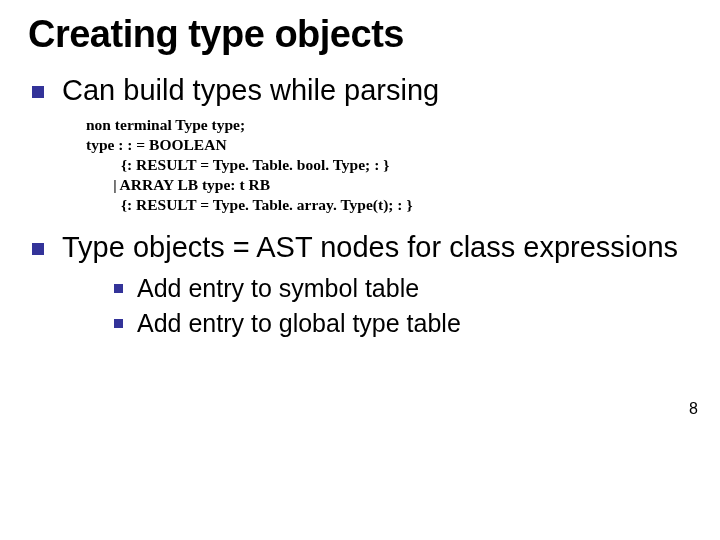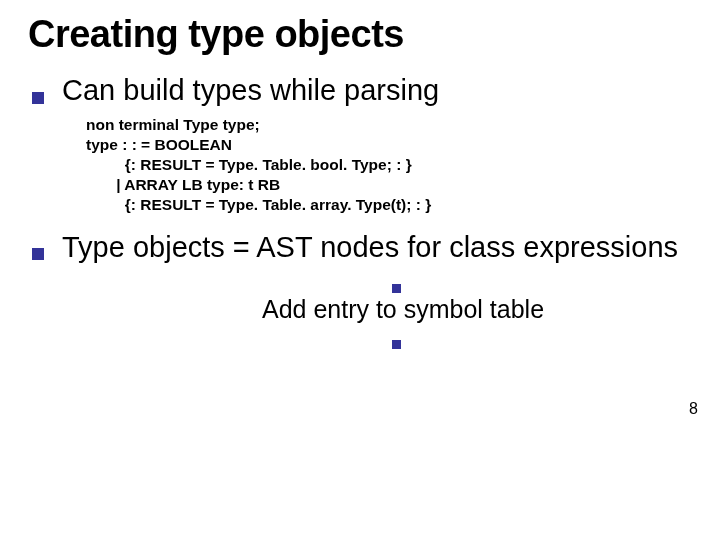--- a/index.html
+++ b/index.html
@@ -26,53 +26,52 @@
     margin: 0 0 16px 0;
     line-height: 1.1;
   }
   ul.lvl1 {
     list-style: none;
     margin: 0;
     padding: 0 0 0 4px;
   }
   ul.lvl1 > li {
     display: flex;
-    align-items: center;
+    align-items: flex-start;
     margin: 0 0 6px 0;
   }
   ul.lvl1 > li > .bullet {
     flex: 0 0 auto;
     width: 12px;
     height: 12px;
     background: #333399;
     margin-top: 14px;
     margin-right: 18px;
   }
   ul.lvl1 > li > .txt {
     font-size: 29px;
     line-height: 1.3;
   }
   pre.code {
-    font-family: Liberation Sans, sans-serif;
+    font-family: Liberation Serif, serif;
     font-weight: 700;
     font-size: 15.5px;
     line-height: 1.28;
     white-space: pre;
     margin: 4px 0 14px 58px;
   }
   ul.lvl2 {
     list-style: none;
     margin: 2px 0 0 86px;
     padding: 0;
   }
   ul.lvl2 > li {
     display: flex;
-    align-items: center;
+    align-items: flex-start;
     margin: 0 0 2px 0;
-    flex-direction: column;
   }
   ul.lvl2 > li > .bullet {
     flex: 0 0 auto;
     width: 9px;
     height: 9px;
     background: #333399;
     margin-top: 12px;
     margin-right: 14px;
   }
   ul.lvl2 > li > .txt {
@@ -115,18 +114,19 @@
     </li>
   </ul>
 
   <ul class="lvl2">
     <li>
       <span class="bullet"></span>
       <span class="txt">Add entry to symbol table</span>
     </li>
     <li>
       <span class="bullet"></span>
+      <span class="txt">Add entry to global type table</span>
     </li>
   </ul>
 
   <div class="pagenum">8</div>
 
 </div>
 
 </body></html>

